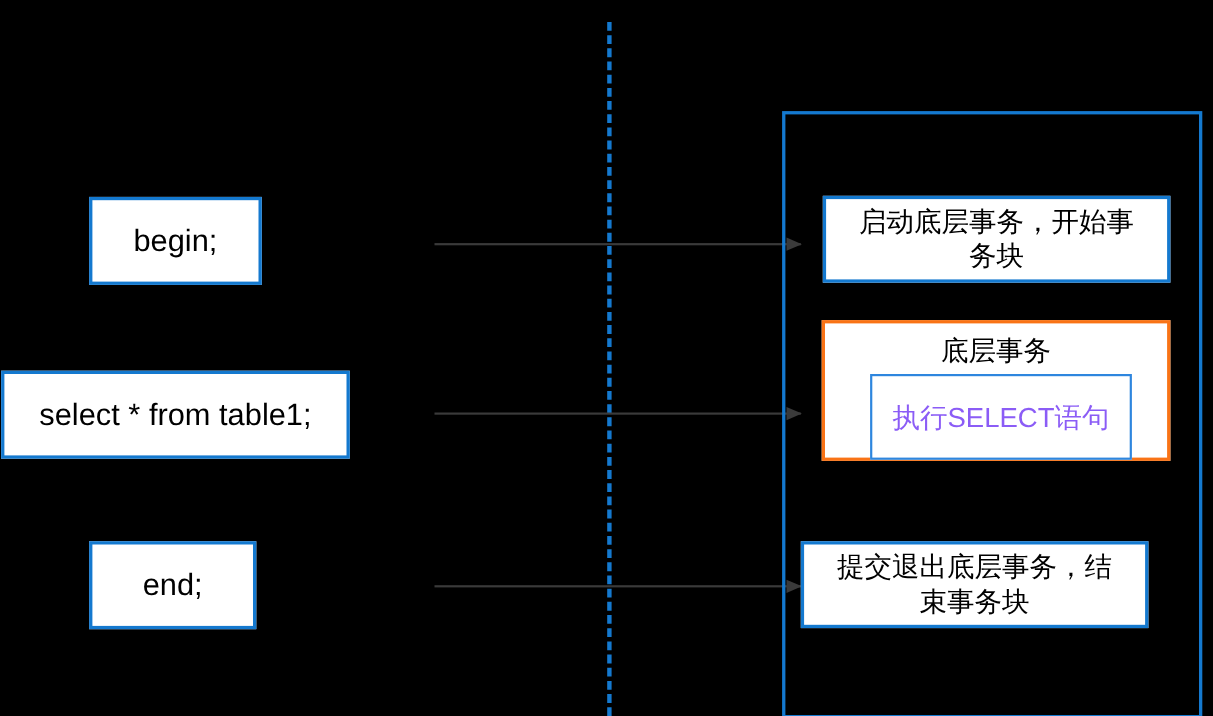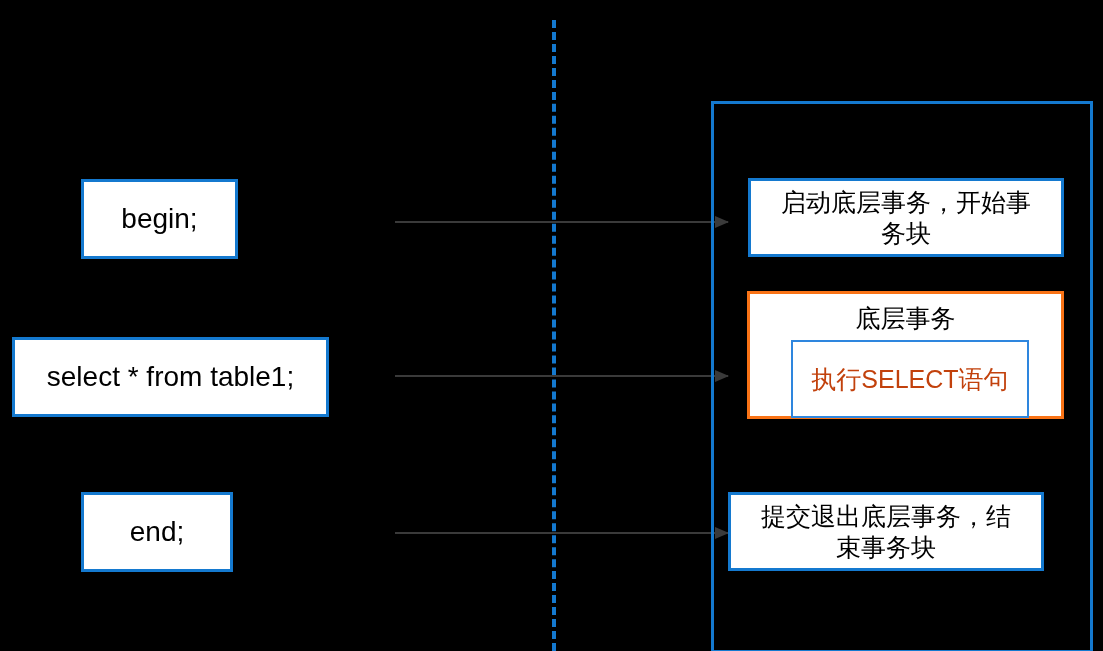--- a/index.html
+++ b/index.html
@@ -26,21 +26,21 @@
     align-items: center;
     justify-content: center;
     text-align: center;
     color: #000000;
     line-height: 1.22;
   }
 
   
   .stmt { font-size: 28px; }
   #box-begin  { left: 81px;  top: 179px; width: 157px; height: 80px; }
-  #box-select { left: 12px;   top: 337px; width: 317px; height: 80px; }
+  #box-select { left: 1px;   top: 337px; width: 317px; height: 80px; }
   #box-end    { left: 81px;  top: 492px; width: 152px; height: 80px; }
 
   
   #server-container {
     position: absolute;
     left: 711px;
     top: 101px;
     width: 382px;
     height: 552px;
     border: 3px solid #1479CF;
@@ -79,21 +79,21 @@
     top: 46px;
     width: 238px;
     height: 78px;
     background: #ffffff;
     border: 2px solid #2E86DE;
     box-sizing: border-box;
     display: flex;
     align-items: center;
     justify-content: center;
     font-size: 25px;
-    color: #c2410c;
+    color: #8b5cf6;
   }
 
   
   #boundary-line {
     position: absolute;
     left: 552px;
     top: 20px;
     width: 0;
     height: 631px;
     border-left: 4px dashed #1479CF;

